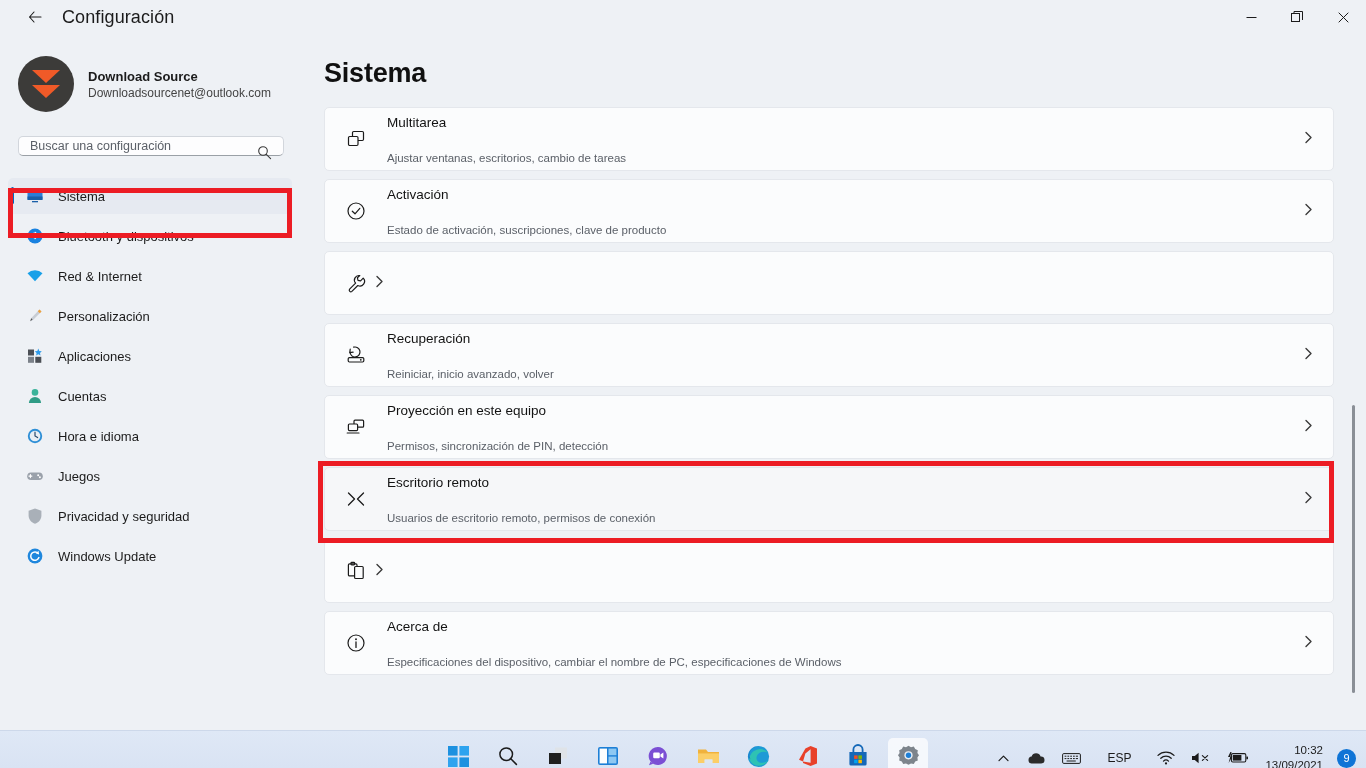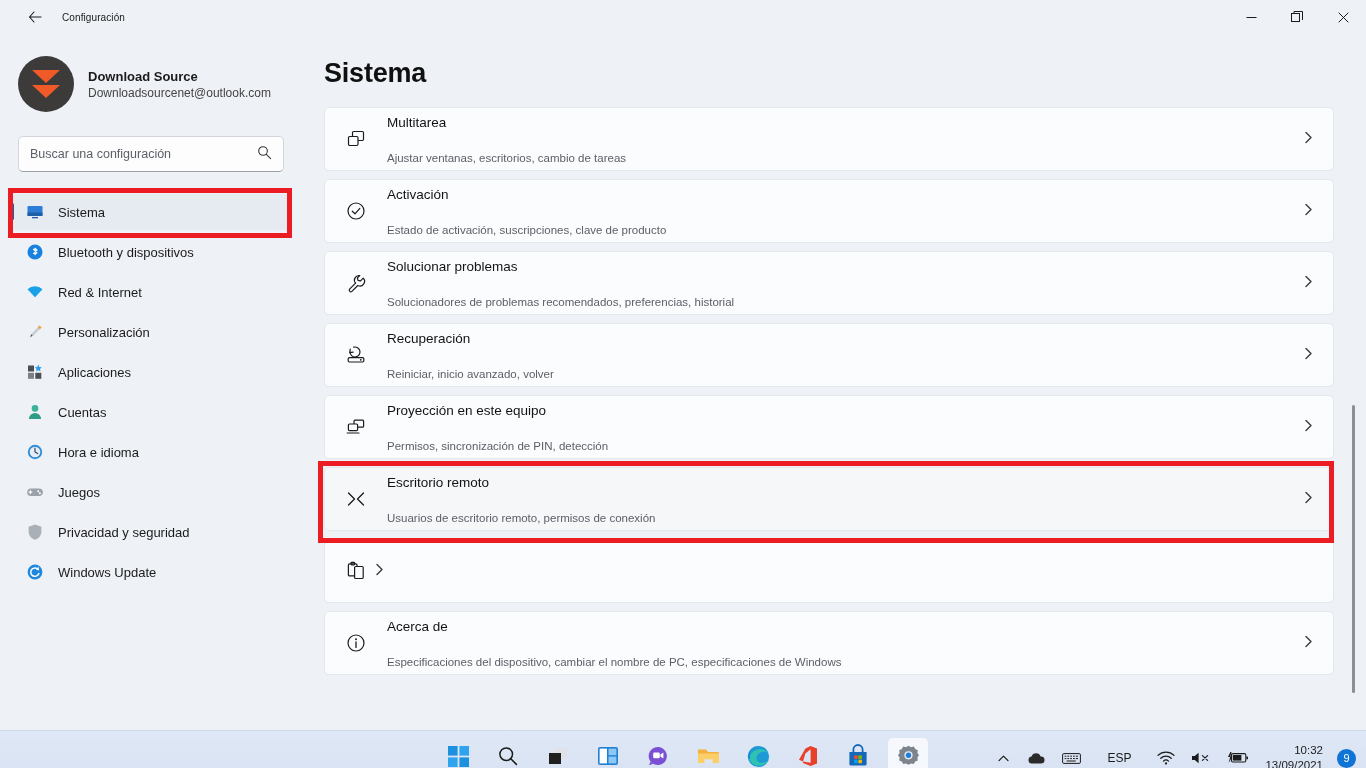--- a/index.html
+++ b/index.html
@@ -18,21 +18,21 @@
     position: absolute; top: 0; left: 0; width: 1366px; height: 34px;
     background: #eef1f5;
     display: flex; align-items: center;
   }
   .back-btn {
     width: 34px; height: 30px; margin-left: 18px;
     display: flex; align-items: center; justify-content: center;
     border-radius: 4px; cursor: pointer;
   }
   .app-title {
-    margin-left: 10px; font-size: 10px; color: #1b1b1b; letter-spacing: .1px;
+    margin-left: 10px; font-size: 18px; color: #1b1b1b; letter-spacing: .1px;
   }
   .win-controls {
     position: absolute; right: 0; top: 0; height: 34px; display: flex;
   }
   .win-btn {
     width: 46px; height: 34px;
     display: flex; align-items: center; justify-content: center; cursor: pointer;
   }
 
   
@@ -54,21 +54,21 @@
     border-left: 14px solid transparent;
     border-right: 14px solid transparent;
     border-top: 13px solid #f05a28;
   }
   .acct-text { display: flex; flex-direction: column; gap: 2px; }
   .acct-name { font-size: 13px; font-weight: bold; color: #1b1b1b; }
   .acct-mail { font-size: 12px; color: #444; }
 
   .searchwrap { padding: 24px 26px 0 18px; }
   .searchbox {
-    position: relative; height: 36px; background: #fdfdfe;
+    position: relative; height: 20px; background: #fdfdfe;
     border: 1px solid #d2d6dc; border-bottom-color: #9aa0a6;
     border-radius: 5px; display: flex; align-items: center;
   }
   .searchbox input {
     border: 0; outline: none; background: transparent;
     width: 100%; height: 100%;
     padding: 0 34px 0 11px; font-size: 12.5px;
     font-family: "Liberation Sans", sans-serif; color: #1b1b1b;
   }
   .searchbox input::placeholder { color: #5b6068; }
@@ -384,24 +384,20 @@
             </svg>
         </span>
       </div>
 
       <div class="card">
         <span class="card-ico">
           <svg width="22" height="22" viewBox="0 0 22 22">
             <path d="M14.8 3.6 A4.6 4.6 0 0 0 10.6 11.2 L4.6 17.2 A1.6 1.6 0 0 0 6.9 19.4 L12.8 13.5 A4.6 4.6 0 0 0 18.2 6.2 L15.6 8.8 L13 8.3 L12.4 5.7 Z" fill="none" stroke="#1b1b1b" stroke-width="1.2" stroke-linejoin="round"></path>
           </svg>
         </span>
-        <span class="card-text">
-          <span class="card-title">Solucionar problemas</span>
-          <span class="card-sub">Solucionadores de problemas recomendados, preferencias, historial</span>
-        </span>
         <span class="card-arrow">
           <svg width="13" height="13" viewBox="0 0 13 13">
               <path d="M4 1.5 L9 6.5 L4 11.5" fill="none" stroke="#3a3a3a" stroke-width="1.4" stroke-linecap="round" stroke-linejoin="round"></path>
             </svg>
         </span>
       </div>
 
       <div class="card">
         <span class="card-ico">
           <svg width="22" height="22" viewBox="0 0 22 22">

